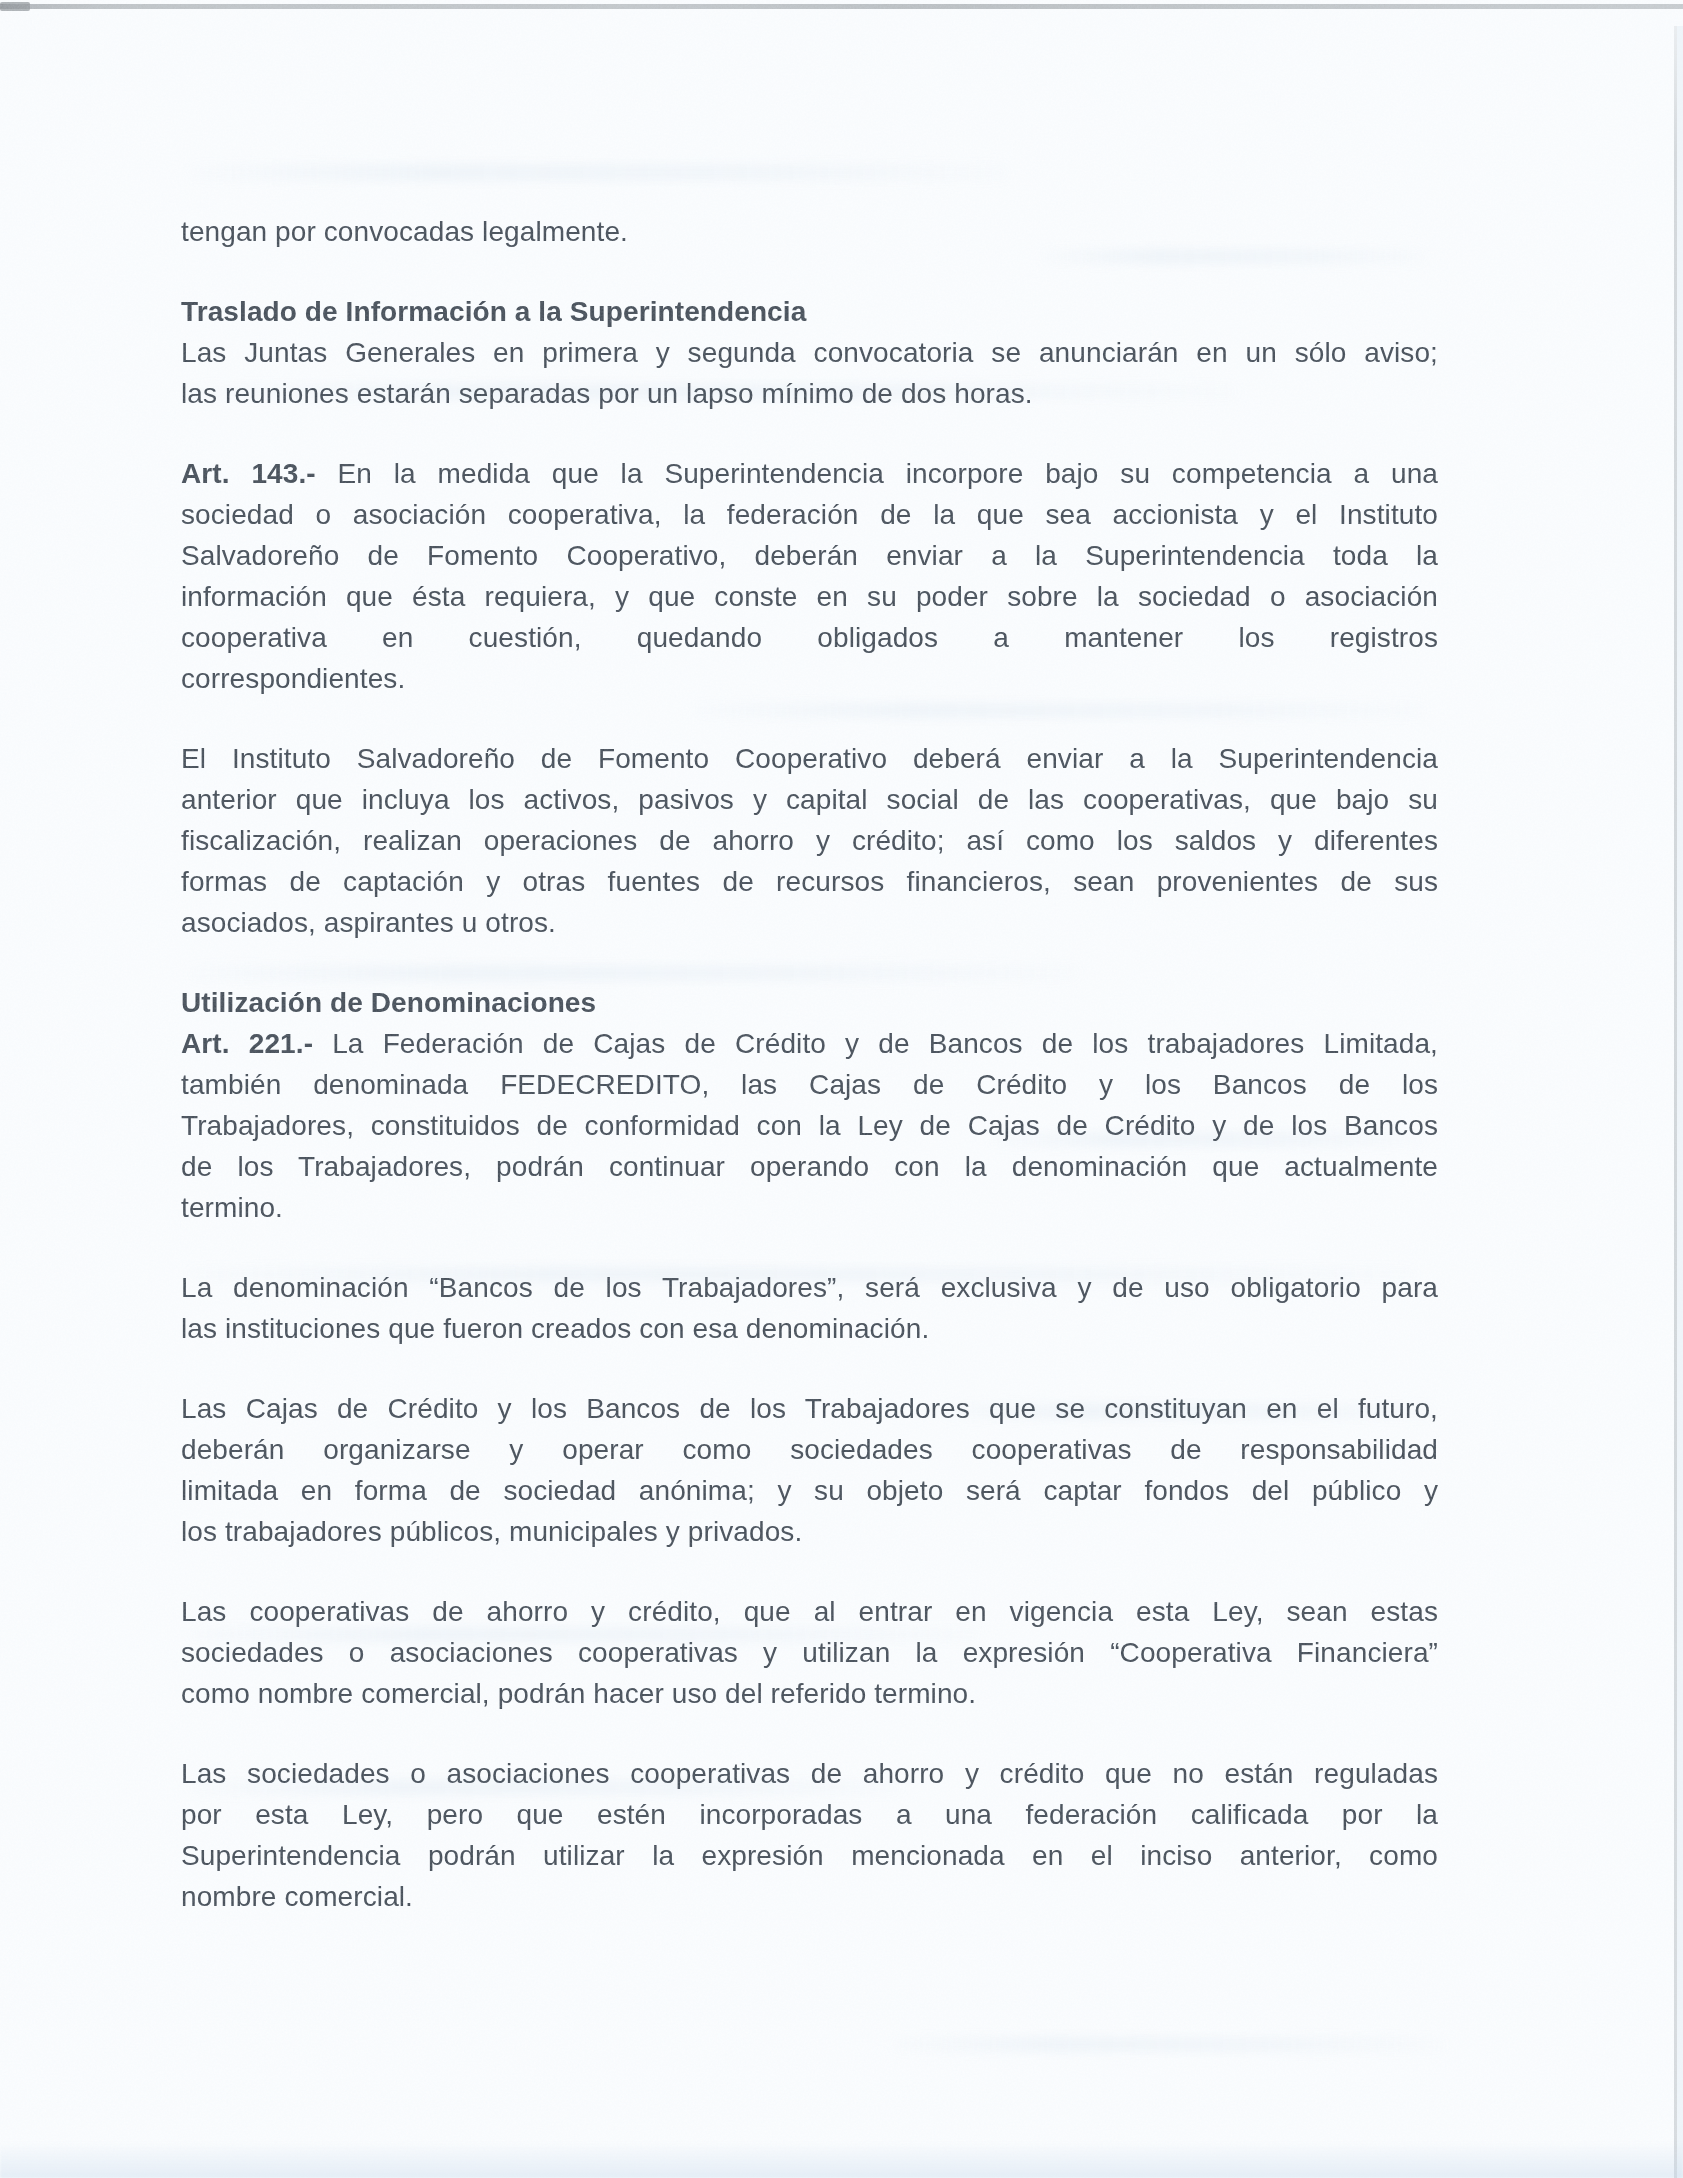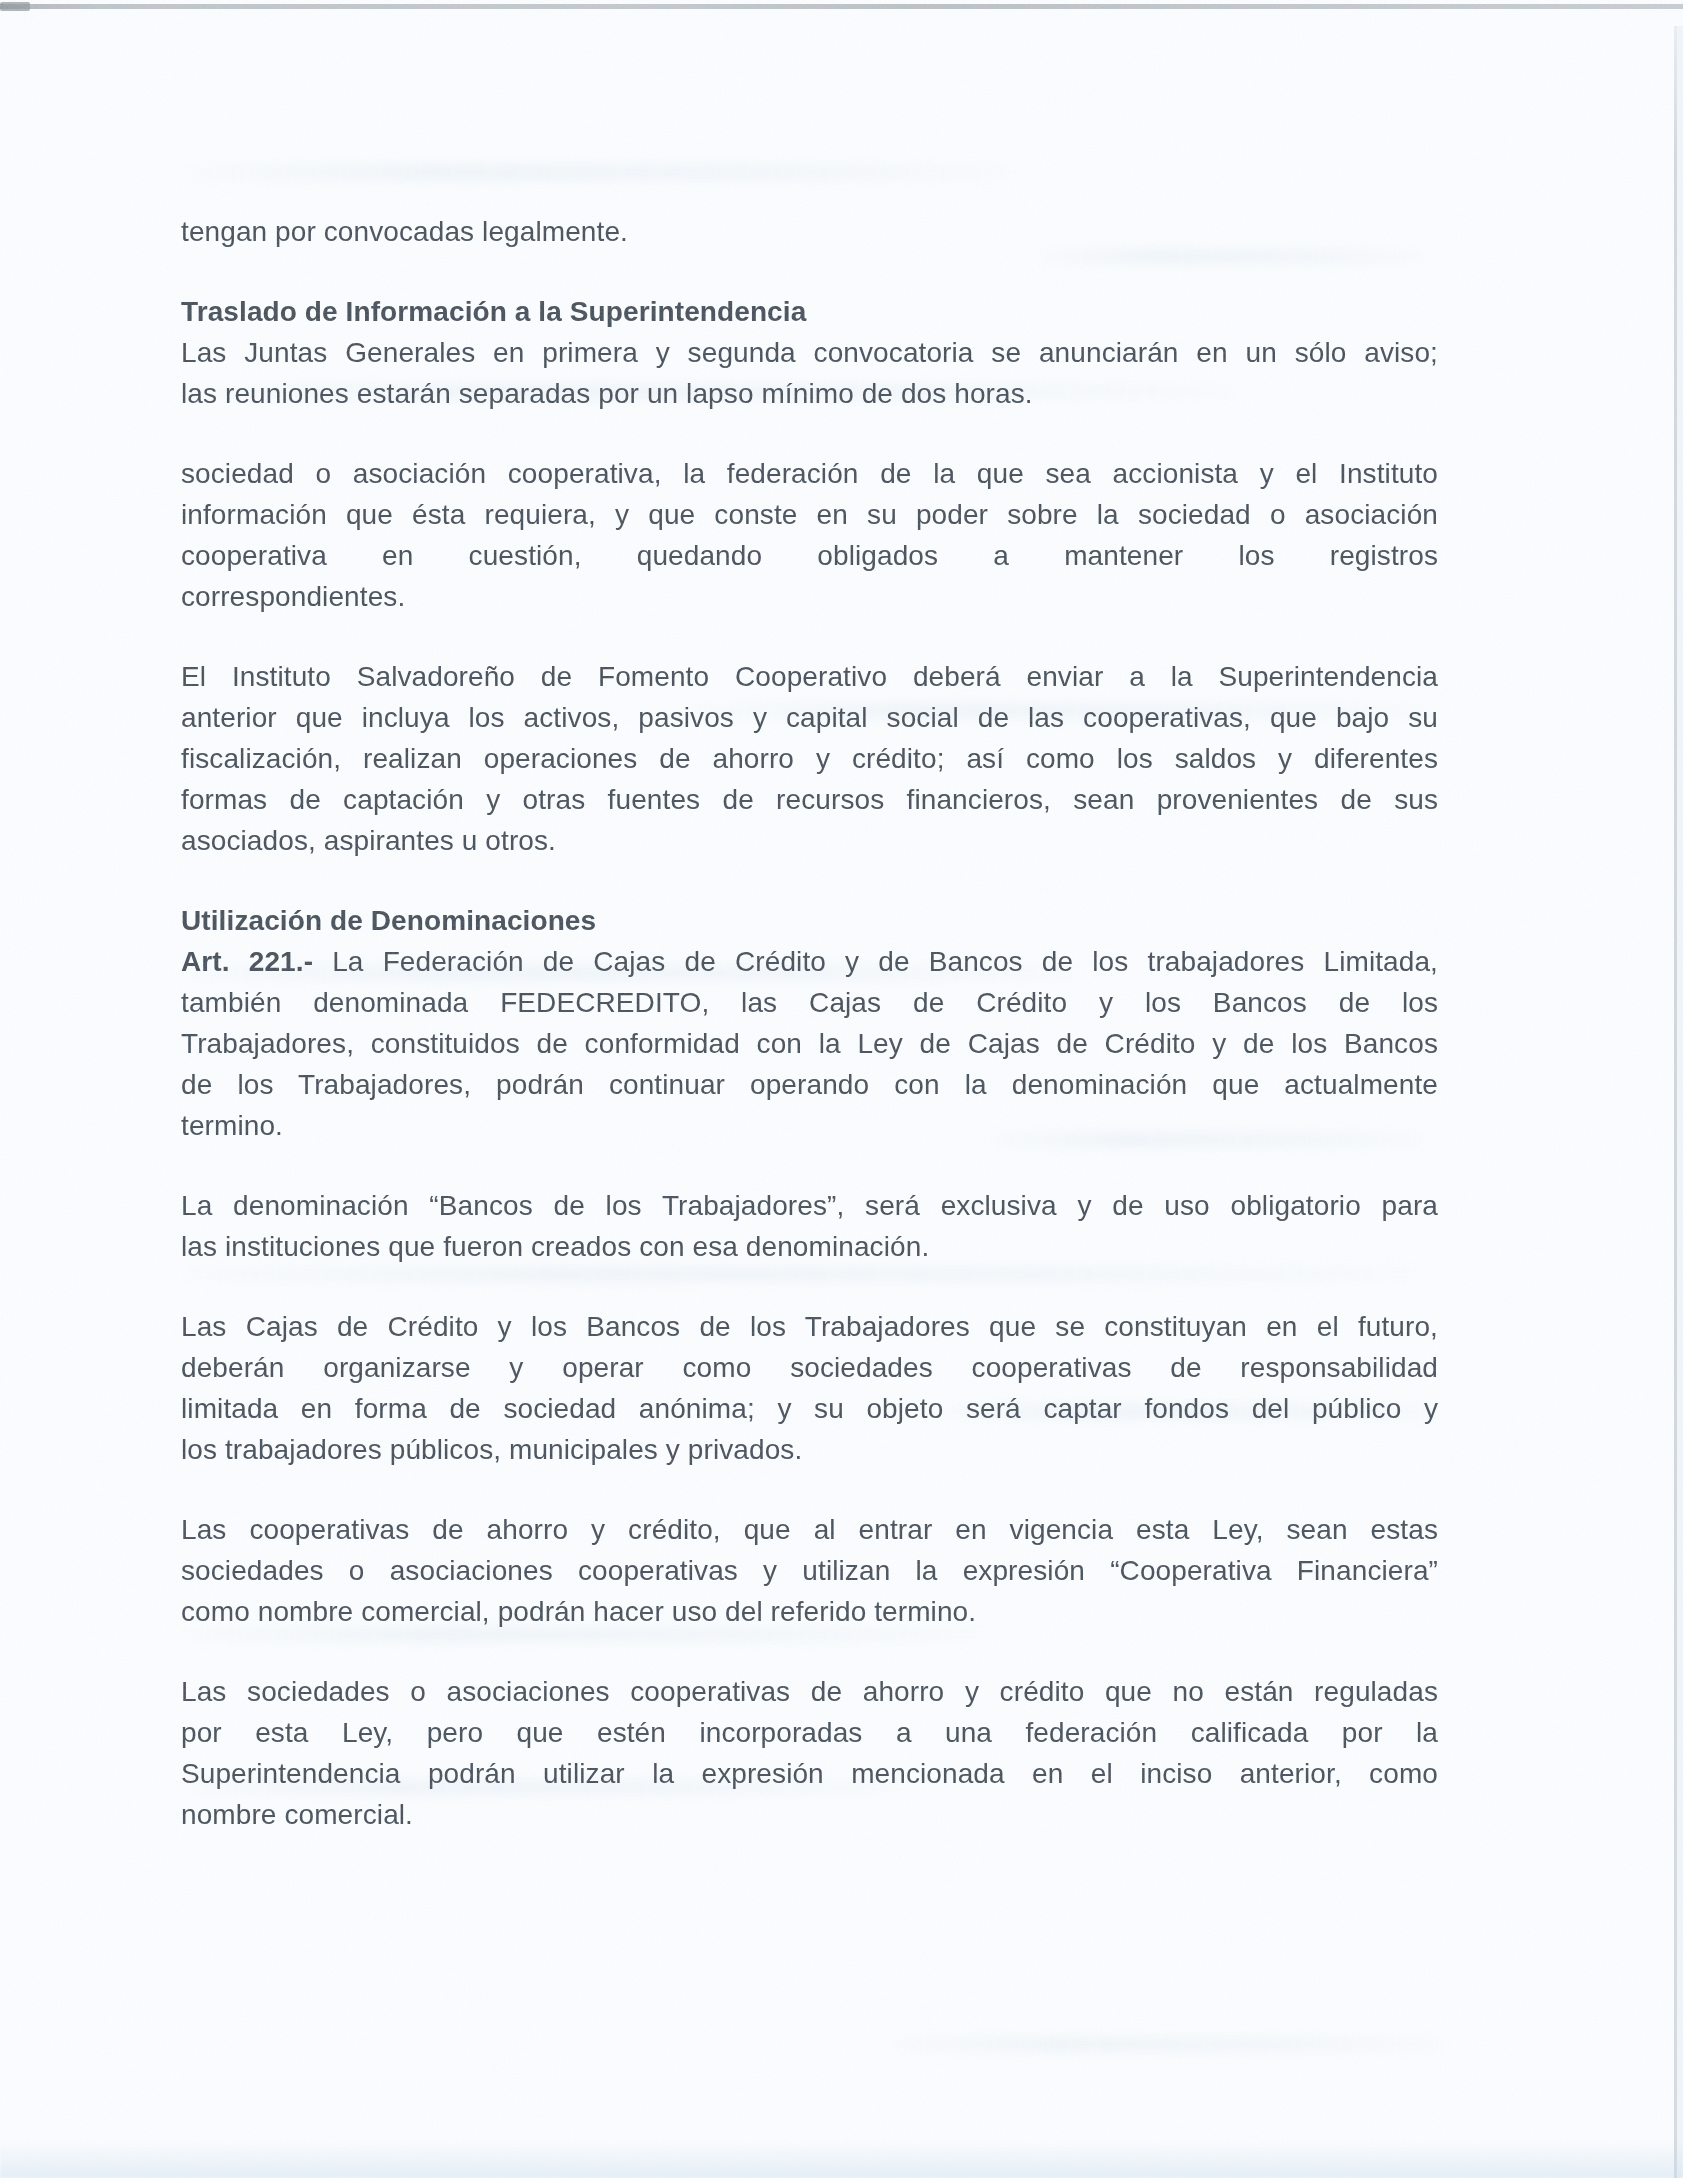--- a/index.html
+++ b/index.html
@@ -96,21 +96,23 @@
       <div class="line last">tengan por convocadas legalmente.</div>
     </div>
     <div class="block heading">
       <div class="line last">Traslado de Información a la Superintendencia</div>
     </div>
     <div class="block paragraph">
       <div class="line">Las Juntas Generales en primera y segunda convocatoria se anunciarán en un sólo aviso;</div>
       <div class="line last">las reuniones estarán separadas por un lapso mínimo de dos horas.</div>
     </div>
     <div class="block paragraph">
+      <div class="line"><b>Art. 143.-</b> En la medida que la Superintendencia incorpore bajo su competencia a una</div>
       <div class="line">sociedad o asociación cooperativa, la federación de la que sea accionista y el Instituto</div>
+      <div class="line">Salvadoreño de Fomento Cooperativo, deberán enviar a la Superintendencia toda la</div>
       <div class="line">información que ésta requiera, y que conste en su poder sobre la sociedad o asociación</div>
       <div class="line">cooperativa en cuestión, quedando obligados a mantener los registros</div>
       <div class="line last">correspondientes.</div>
     </div>
     <div class="block paragraph">
       <div class="line">El Instituto Salvadoreño de Fomento Cooperativo deberá enviar a la Superintendencia</div>
       <div class="line">anterior que incluya los activos, pasivos y capital social de las cooperativas, que bajo su</div>
       <div class="line">fiscalización, realizan operaciones de ahorro y crédito; así como los saldos y diferentes</div>
       <div class="line">formas de captación y otras fuentes de recursos financieros, sean provenientes de sus</div>
       <div class="line last">asociados, aspirantes u otros.</div>

